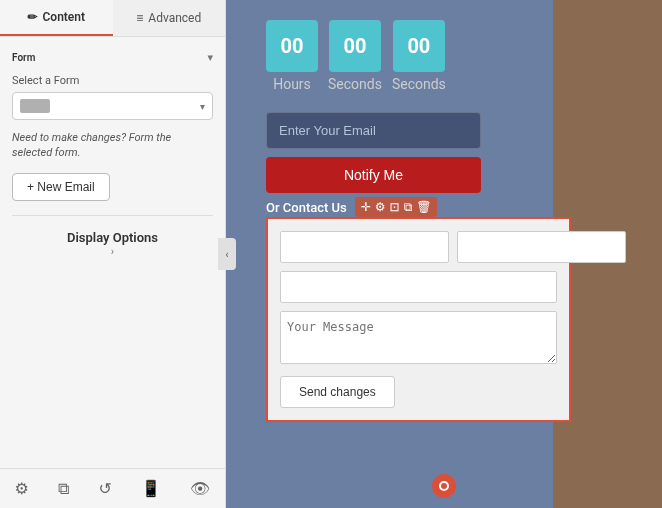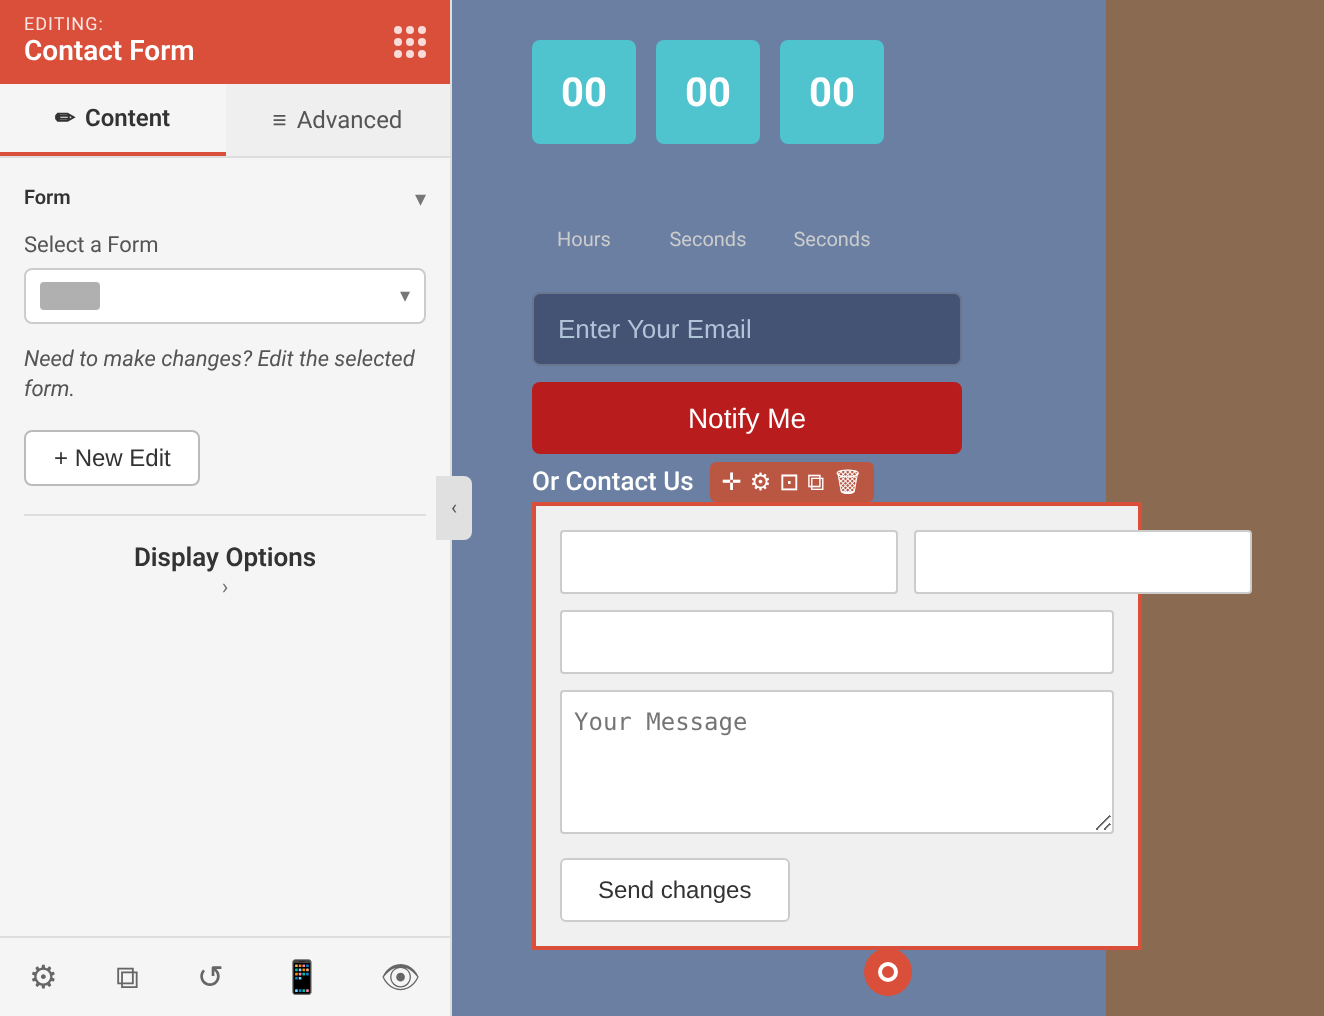--- a/index.html
+++ b/index.html
@@ -265,23 +265,22 @@
       font-size: 20px;
       font-weight: 700;
       width: 52px;
       height: 52px;
       display: flex;
       align-items: center;
       justify-content: center;
       border-radius: 4px;
     }
     .countdown-label {
-      font-size: 10px;
+      font-size: 14px;
       color: #ccc;
-      margin-top: 39px;
     }
 
     
     .email-input {
       width: 215px;
       padding: 10px 12px;
       background: rgba(30,40,70,0.5);
       border: 1px solid rgba(255,255,255,0.2);
       border-radius: 4px;
       color: #b0c4d8;
@@ -363,21 +362,21 @@
       width: 100%;
       padding: 8px 6px;
       border: 1px solid #ccc;
       background: white;
       border-radius: 2px;
       font-size: 12px;
       margin-bottom: 8px;
     }
     .form-textarea {
       width: 100%;
-      height: 72px;
+      height: 53px;
       padding: 8px 6px;
       border: 1px solid #ccc;
       background: white;
       border-radius: 2px;
       font-size: 12px;
       resize: vertical;
       margin-bottom: 8px;
       color: #aaa;
     }
     .send-btn {
@@ -416,37 +415,20 @@
     .left-panel-wrapper {
       position: relative;
     }
   </style>
 </head>
 <body>
 
 <div class="left-panel-wrapper">
   <div class="left-panel">
 
-    <div class="editing-header">
-      <div>
-        <div class="editing-label">EDITING:</div>
-        <div class="editing-title">Contact Form</div>
-      </div>
-      <div class="dots-icon">
-        <span></span>
-          <span></span>
-          <span></span>
-        <span></span>
-          <span></span>
-          <span></span>
-        <span></span>
-          <span></span>
-          <span></span>
-      </div>
-    </div>
 
     <div class="tabs-row">
       <div class="tab-item active">
         <span>✏</span>
         <span>Content</span>
       </div>
       <div class="tab-item">
         <span>≡</span>
         <span>Advanced</span>
       </div>
@@ -461,23 +443,23 @@
 
       <div class="form-label">Select a Form</div>
       <div class="select-wrapper">
         <div class="select-preview"></div>
         <select>
           <option value=""></option>
         </select>
         <span class="select-arrow">▾</span>
       </div>
 
-      <p class="help-text">Need to make changes? Edit the selected form.</p>
-
-      <button class="new-form-btn">+ New Edit</button>
+      <p class="help-text">Need to make changes? Form the selected form.</p>
+
+      <button class="new-form-btn">+ New Email</button>
 
       <hr class="divider">
 
       
       <div class="display-options-row">
         <span class="display-options-title">Display Options</span>
         <span class="chevron-right">›</span>
       </div>
     </div>
 

